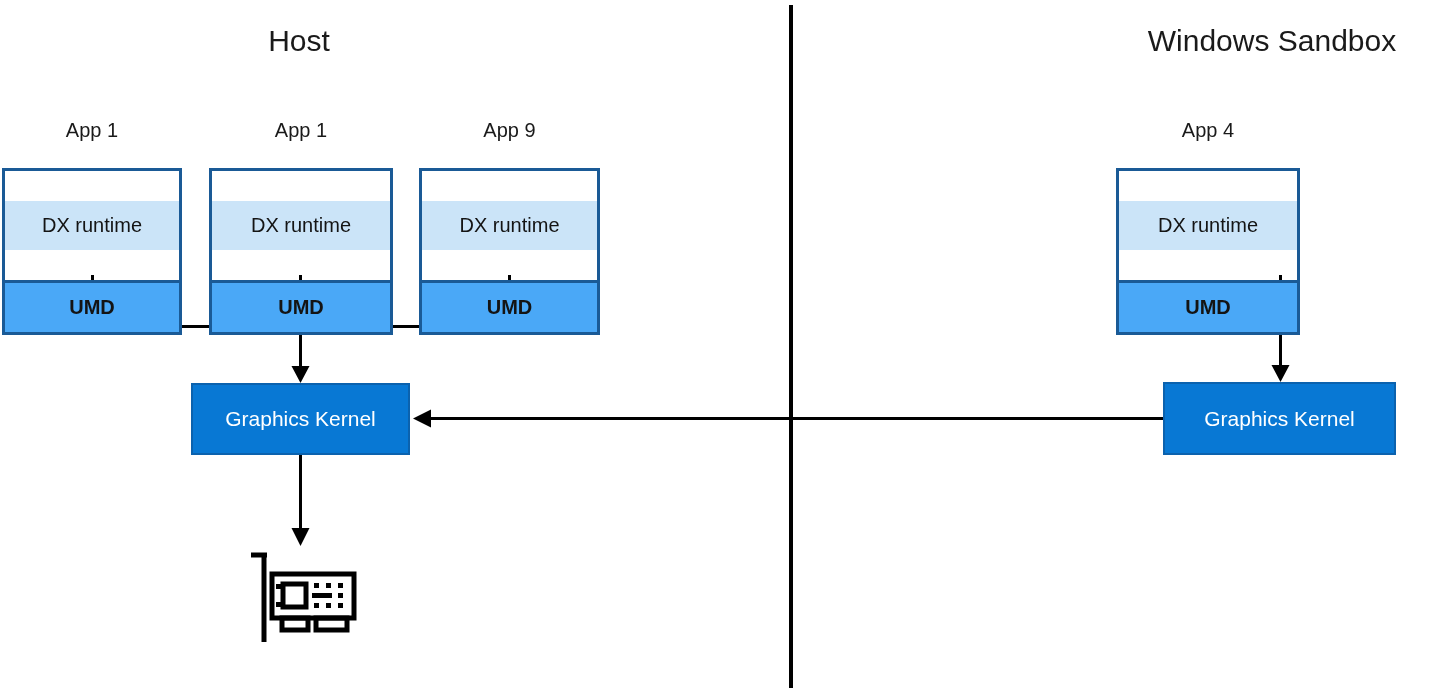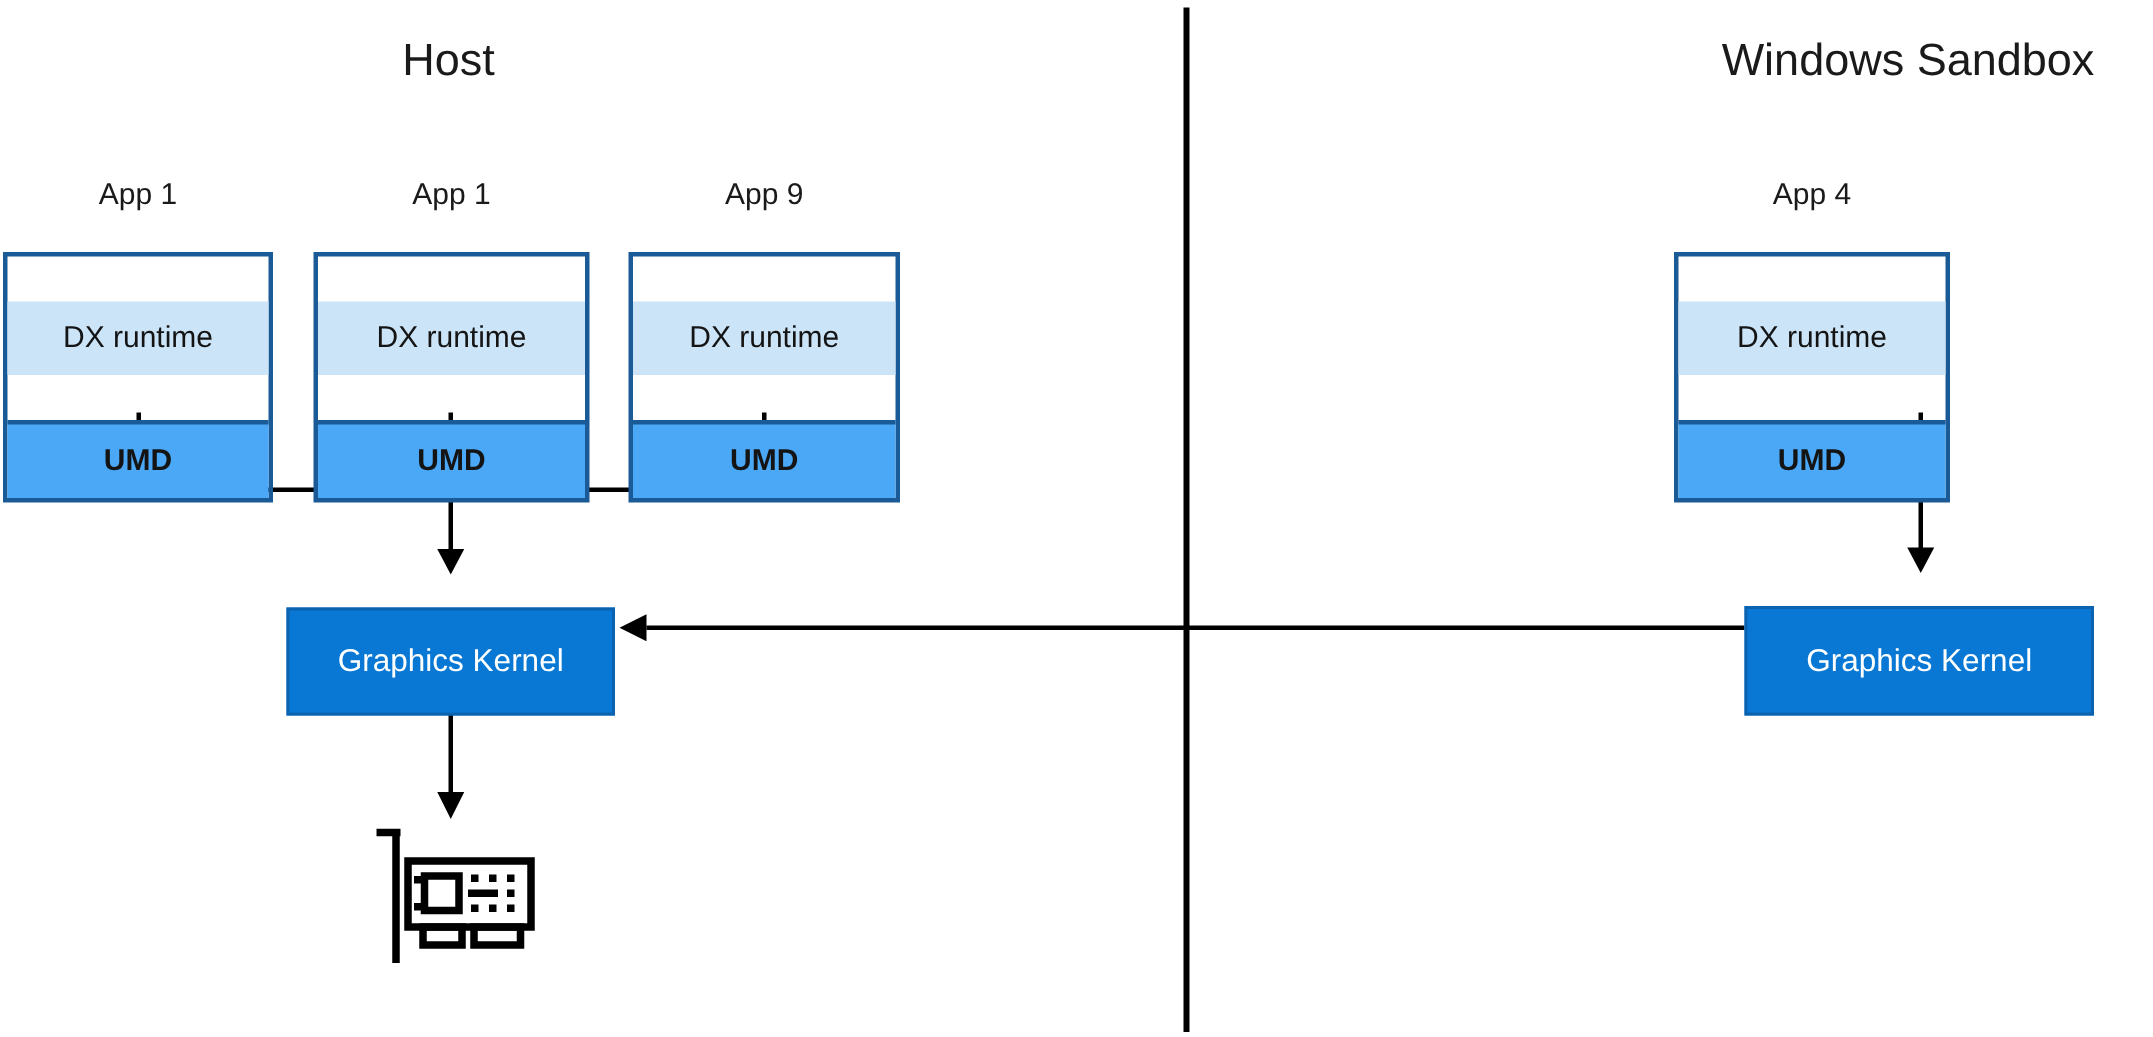--- a/index.html
+++ b/index.html
@@ -72,21 +72,20 @@
     position: absolute;
     background: #0878D4;
     border: 2px solid #0B62AE;
     box-sizing: border-box;
     color: #ffffff;
     font-size: 21px;
     display: flex;
     align-items: center;
     justify-content: center;
     white-space: nowrap;
-    margin-top: 22px;
   }
   .kernel-host { left: 191px; top: 383px; width: 219px; height: 72px; }
   .kernel-sandbox { left: 1163px; top: 382px; width: 233px; height: 73px; }
   .gpu-icon {
     position: absolute;
     left: 248px;
     top: 546px;
   }
   .title-host { left: 199px; width: 200px; }
   .title-sandbox { left: 1072px; width: 400px; }

